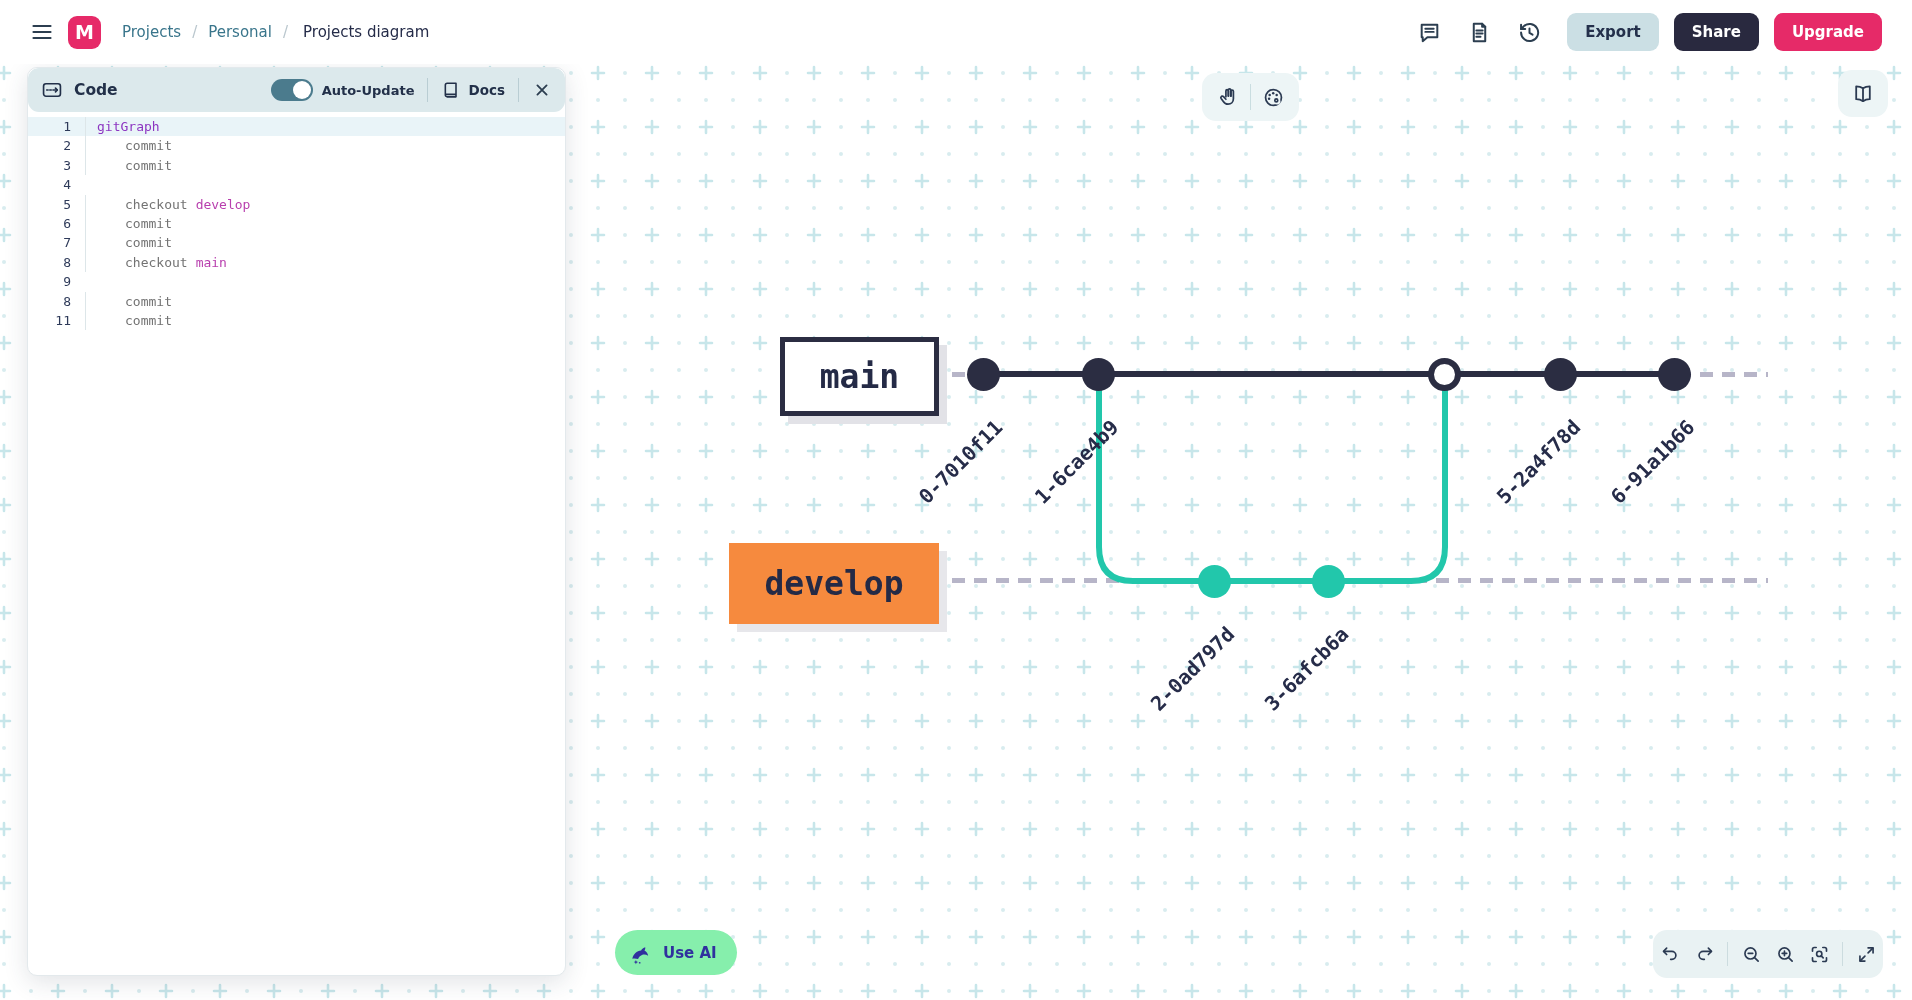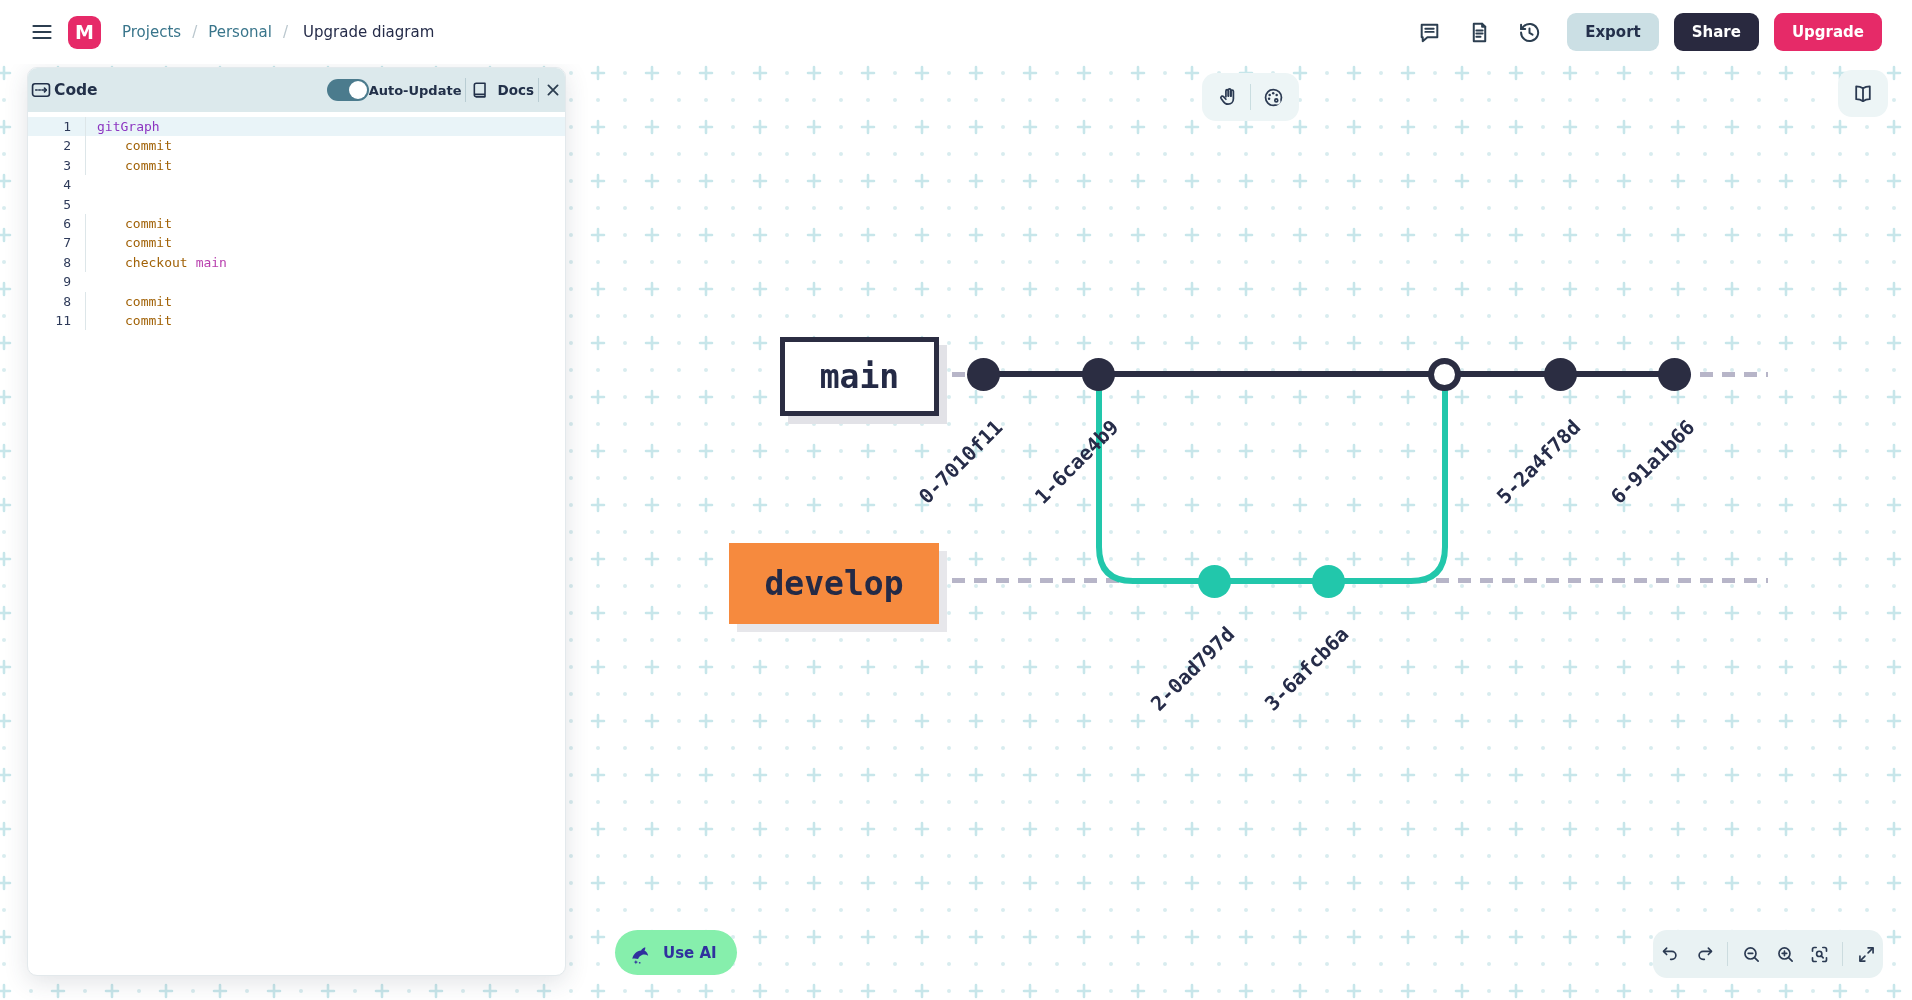--- a/index.html
+++ b/index.html
@@ -71,42 +71,42 @@
     background:#e9f2f3; border-radius:14px; display:flex; align-items:center;
     justify-content:center; gap:6px; color:#2b3a52; }
   .zoombar .iconbtn { width:28px; height:28px; color:#2b3a52; }
   .zoombar .vsep { height:24px; background:#ccdcdf; margin:0 3px; }
 
   
   .panel { position:absolute; left:27px; top:67px; width:539px; height:909px; background:#fff;
     border:1px solid #e3e9ec; border-radius:10px; box-shadow:0 6px 24px rgba(40,60,80,.14);
     z-index:40; display:flex; flex-direction:column; overflow:hidden; }
   .phead { height:44px; background:#dce9ec; display:flex; align-items:center;
-    padding:0 2px; flex:none; color:#223049; }
+    padding:0 13px; gap:9px; flex:none; color:#223049;border-radius:11px; }
   .ptitle { font-weight:600; font-size:15.5px; margin-left:2px; }
   .spacer { flex:1; }
   .toggle { width:42px; height:22px; border-radius:11px; background:#4b7b8d; position:relative;
     border:none; cursor:pointer; flex:none; }
   .knob { position:absolute; top:2px; right:2px; width:18px; height:18px; border-radius:50%;
     background:#fff; }
   .plabel { font-size:13px; font-weight:600; }
   .hdiv { width:1px; height:24px; background:#b9cdd3; margin:0 4px; }
   .docsbtn { display:flex; align-items:center; gap:7px; border:none; background:transparent;
     cursor:pointer; color:#223049; font-family:inherit; font-size:13.5px; font-weight:600; }
 
   .editor { flex:1; padding-top:5px; font-family:"DejaVu Sans Mono", monospace; font-size:13px;
     line-height:19.4px; cursor:text; }
   .row { display:flex; }
   .row.active { background:#e9f4f8; }
   .ln { flex:none; width:57px; text-align:right; padding-right:14px; color:#2e3a59; }
   .lc { flex:1; border-left:1px solid #dde6e9; padding-left:11px; white-space:pre; }
   .lc.ind { padding-left:39px; }
   .t2 { margin-left:8px; }
   .t-kw1 { color:#8c35c1; }
-  .t-kw2 { color:#a16207; }
+  .t-kw2 { color:#737373; }
   .t-kw3 { color:#b83fae; }
 
   svg.ic { display:block; }
 </style>
 </head>
 <body>
 
 <header class="topbar">
   <button class="iconbtn">
     <svg class="ic" width="24" height="24" viewBox="0 0 24 24" fill="none" stroke="currentColor" stroke-width="2.2" stroke-linecap="round">
@@ -114,21 +114,21 @@
       </svg>
   </button>
   <div class="logo">
     <span>M</span>
   </div>
   <nav class="crumbs">
     <a class="crumb-link">Projects</a>
     <span class="crumb-sep">/</span>
     <a class="crumb-link">Personal</a>
     <span class="crumb-sep">/</span>
-    <span class="crumb-current">Upgrade diagram</span>
+    <span class="crumb-current">Projects diagram</span>
   </nav>
   <div class="tb-right">
     <button class="iconbtn">
       <svg class="ic" width="25" height="25" viewBox="0 0 24 24" fill="none" stroke="currentColor" stroke-width="1.9" stroke-linecap="round" stroke-linejoin="round">
           <path d="M4.5 4.5h15v12H10l-4.5 3.8v-3.8h-1z"></path>
           <path d="M8 8.3h8M8 11.4h8"></path>
         </svg>
     </button>
     <button class="iconbtn">
       <svg class="ic" width="25" height="25" viewBox="0 0 24 24" fill="none" stroke="currentColor" stroke-width="1.9" stroke-linecap="round" stroke-linejoin="round">
@@ -338,20 +338,21 @@
     </div>
     <div class="row">
       <span class="ln">3</span>
       <span class="lc ind"><span class="t-kw2">commit</span></span>
     </div>
     <div class="row">
       <span class="ln">4</span>
     </div>
     <div class="row">
       <span class="ln">5</span>
+      <span class="lc ind"><span class="t-kw2">checkout</span><span class="t-kw3 t2">develop</span></span>
     </div>
     <div class="row">
       <span class="ln">6</span>
       <span class="lc ind"><span class="t-kw2">commit</span></span>
     </div>
     <div class="row">
       <span class="ln">7</span>
       <span class="lc ind"><span class="t-kw2">commit</span></span>
     </div>
     <div class="row">

